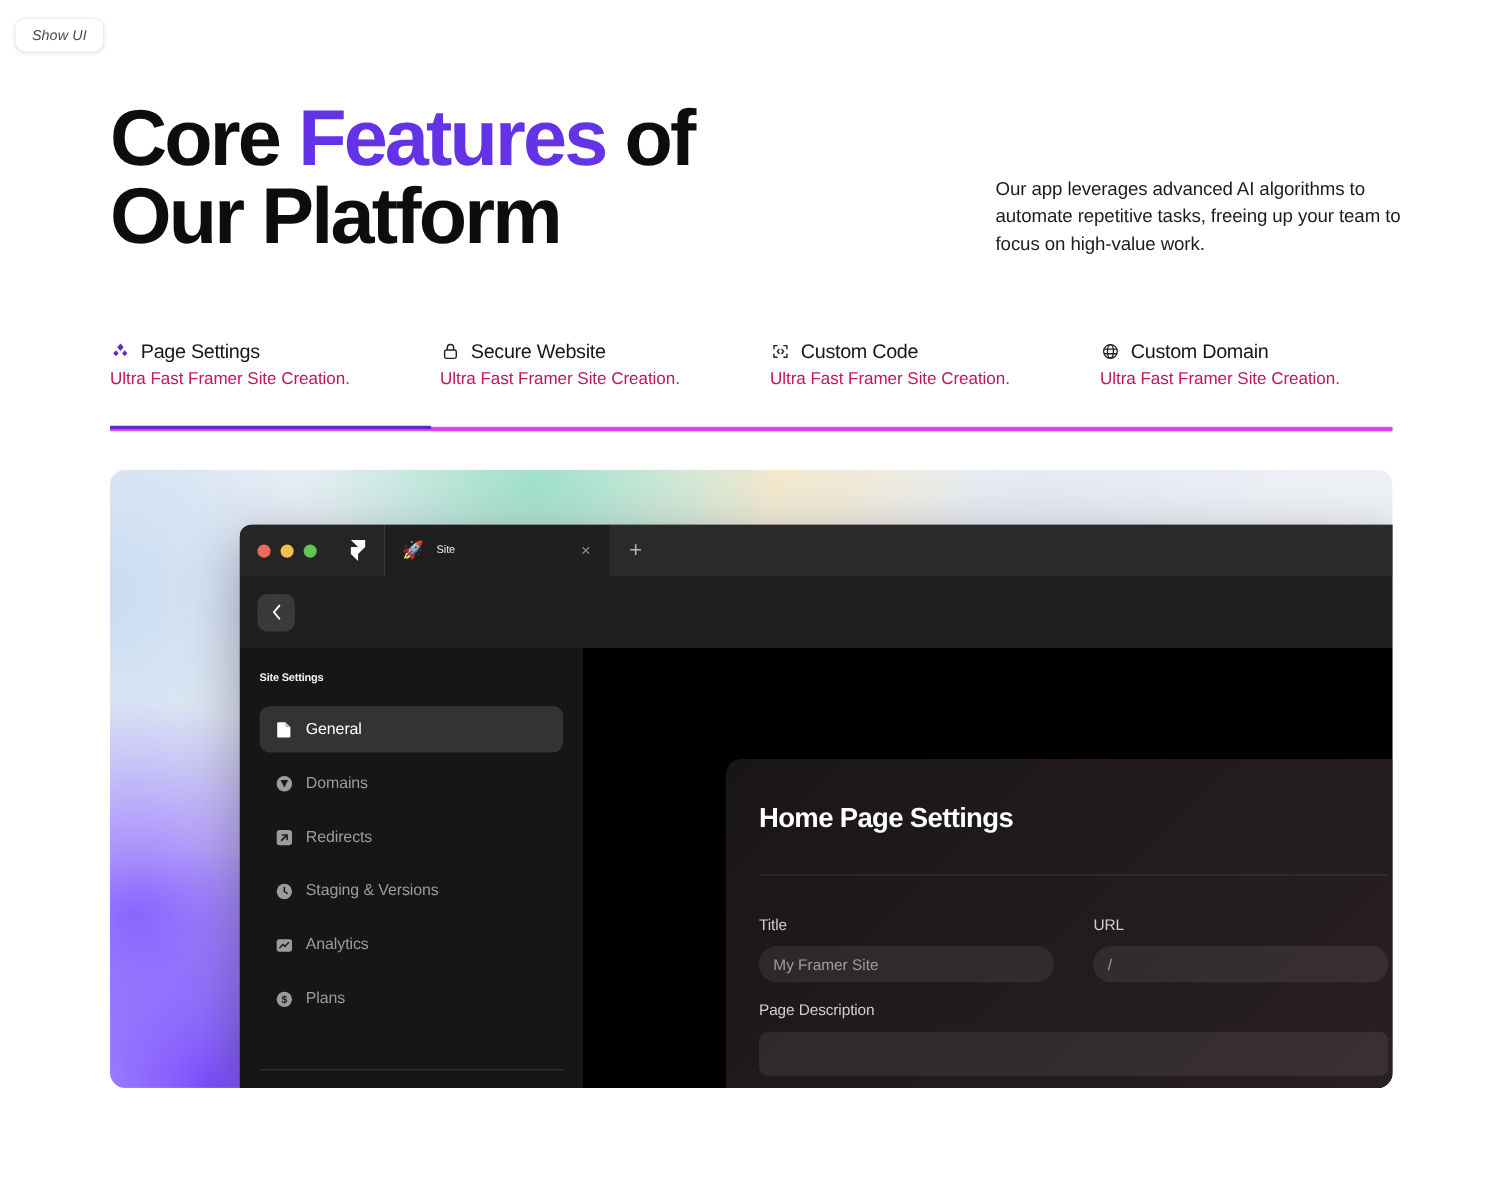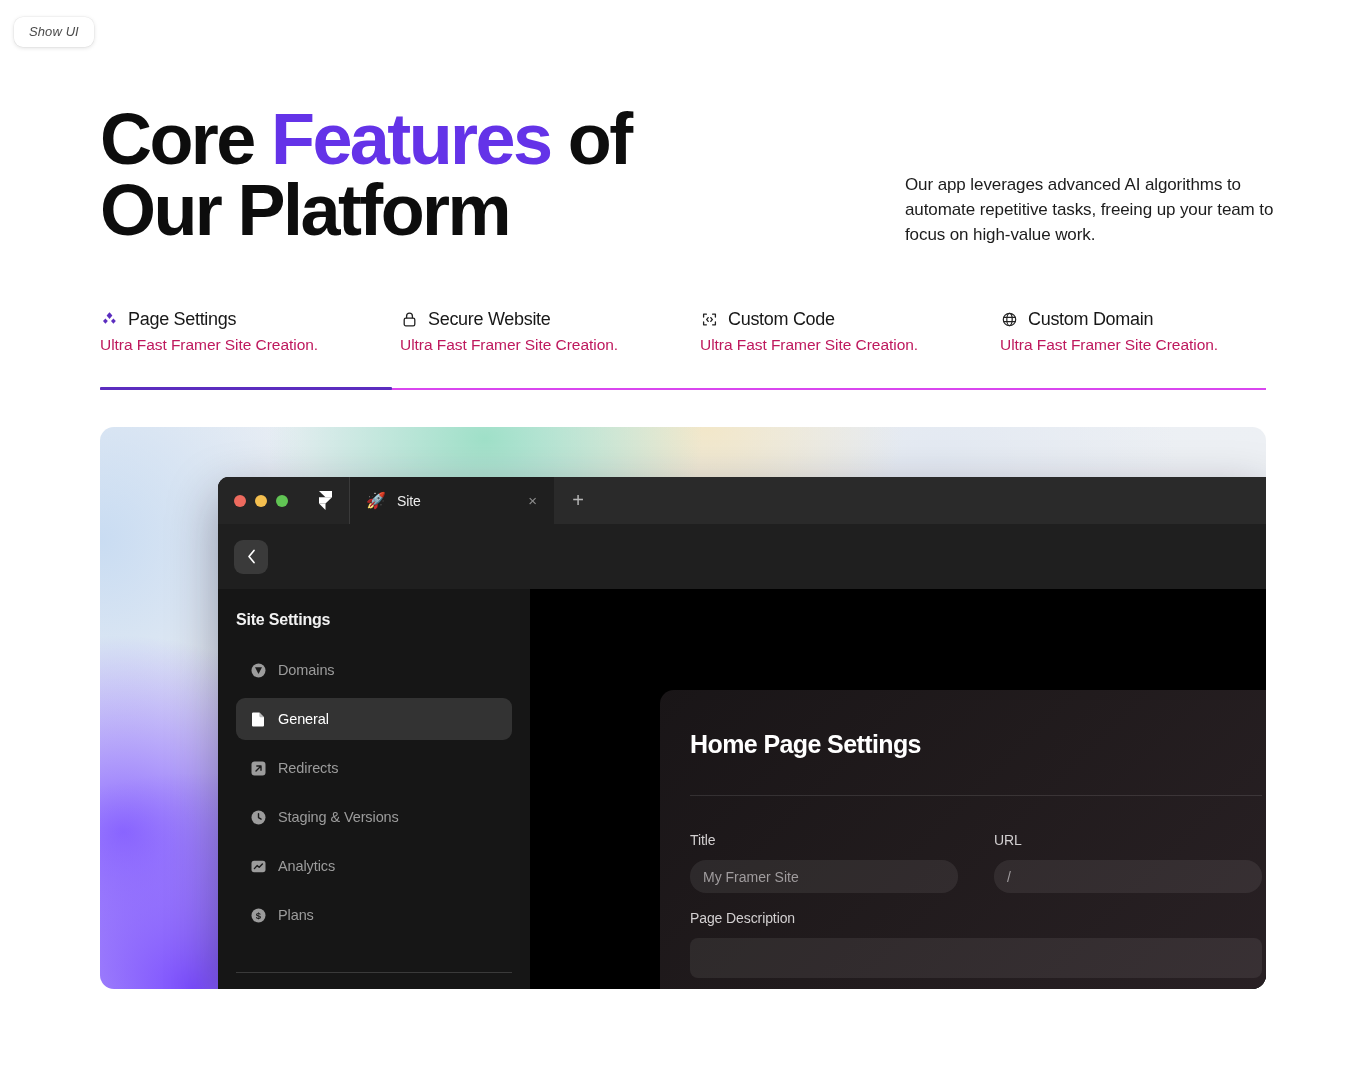--- a/index.html
+++ b/index.html
@@ -26,21 +26,21 @@
     font-family: "Liberation Sans", sans-serif;
     cursor: pointer;
     letter-spacing: 0.1px;
     font-style: italic;
   }
 
   
   .hero {
     position: absolute;
     left: 100px;
-    top: 104px;
+    top: 91px;
     width: 1166px;
   }
   .hero-title {
     font-size: 72px;
     line-height: 0.98;
     letter-spacing: -2.6px;
     font-weight: 700;
     color: #0d0d0d;
     font-family: "Liberation Sans", sans-serif;
     max-width: 700px;
@@ -58,21 +58,21 @@
     letter-spacing: -0.1px;
   }
 
   
   .tabs {
     position: absolute;
     left: 100px;
     top: 305px;
     width: 1166px;
     display: flex;
-    border-bottom: 2px solid #d946ef;
+    border-bottom: 4px solid #d946ef;
     gap: 34px;
   }
   .tab {
     width: 292px;
     padding: 0 0 32px 0;
     position: relative;
     cursor: pointer;
     background: transparent;
     border: none;
     text-align: left;
@@ -181,21 +181,21 @@
     background: #1f1f1f;
     display: flex;
     align-items: center;
     padding: 0 14px 0 16px;
     gap: 11px;
     cursor: pointer;
   }
   .tab-emoji { font-size: 16px; line-height: 1; }
   .tab-title {
     flex: 1;
-    font-size: 14px;
+    font-size: 10px;
     color: #ededed;
     font-weight: 500;
     letter-spacing: -0.1px;
   }
   .tab-close {
     color: #8d8d8d;
     font-size: 15px;
     line-height: 1;
     cursor: pointer;
     padding: 2px 3px;
@@ -239,21 +239,21 @@
 
   
   .mock-sidebar {
     width: 312px;
     background: #161616;
     padding: 22px 18px 0;
     flex: none;
     position: relative;
   }
   .sidebar-title {
-    font-size: 16px;
+    font-size: 10px;
     font-weight: 700;
     color: #f2f2f2;
     letter-spacing: -0.2px;
     padding-left: 0;
     margin-bottom: 20px;
   }
   .nav-item {
     display: flex;
     align-items: center;
     gap: 12px;
@@ -445,38 +445,38 @@
           <path d="M7 1.5 L2 7.5 L7 13.5"></path>
         </svg>
       </button>
     </div>
 
     <div class="browser-body">
 
       <div class="mock-sidebar">
         <div class="sidebar-title">Site Settings</div>
 
+        <div class="nav-item active">
+          <span class="nav-ico">
+            <svg width="14" height="15" viewBox="0 0 14 15">
+              <path d="M1 1.6 A1.1 1.1 0 0 1 2.1 0.5 H8.3 L13 5.2 V13.4 A1.1 1.1 0 0 1 11.9 14.5 H2.1 A1.1 1.1 0 0 1 1 13.4 Z" fill="#ffffff"></path>
+              <path d="M8.3 0.5 V4.1 A1.1 1.1 0 0 0 9.4 5.2 H13 Z" fill="#bdbdbd"></path>
+            </svg>
+          </span>
+          <span class="nav-label">General</span>
+        </div>
+
         <div class="nav-item">
           <span class="nav-ico">
             <svg width="15" height="15" viewBox="0 0 15 15">
               <circle cx="7.5" cy="7.5" r="7" fill="#9c9c9c"></circle>
               <path d="M4 4.2 L11 4.2 L7.5 11 Z" fill="#1b1b1b"></path>
             </svg>
           </span>
           <span class="nav-label">Domains</span>
-        </div>
-
-        <div class="nav-item active">
-          <span class="nav-ico">
-            <svg width="14" height="15" viewBox="0 0 14 15">
-              <path d="M1 1.6 A1.1 1.1 0 0 1 2.1 0.5 H8.3 L13 5.2 V13.4 A1.1 1.1 0 0 1 11.9 14.5 H2.1 A1.1 1.1 0 0 1 1 13.4 Z" fill="#ffffff"></path>
-              <path d="M8.3 0.5 V4.1 A1.1 1.1 0 0 0 9.4 5.2 H13 Z" fill="#bdbdbd"></path>
-            </svg>
-          </span>
-          <span class="nav-label">General</span>
         </div>
 
         <div class="nav-item">
           <span class="nav-ico">
             <svg width="15" height="15" viewBox="0 0 15 15">
               <rect x="0.5" y="0.5" width="14" height="14" rx="3" fill="#9c9c9c"></rect>
               <path d="M5 10 L10 5 M5.8 5 H10 V9.2" fill="none" stroke="#1b1b1b" stroke-width="1.4" stroke-linecap="round" stroke-linejoin="round"></path>
             </svg>
           </span>
           <span class="nav-label">Redirects</span>

